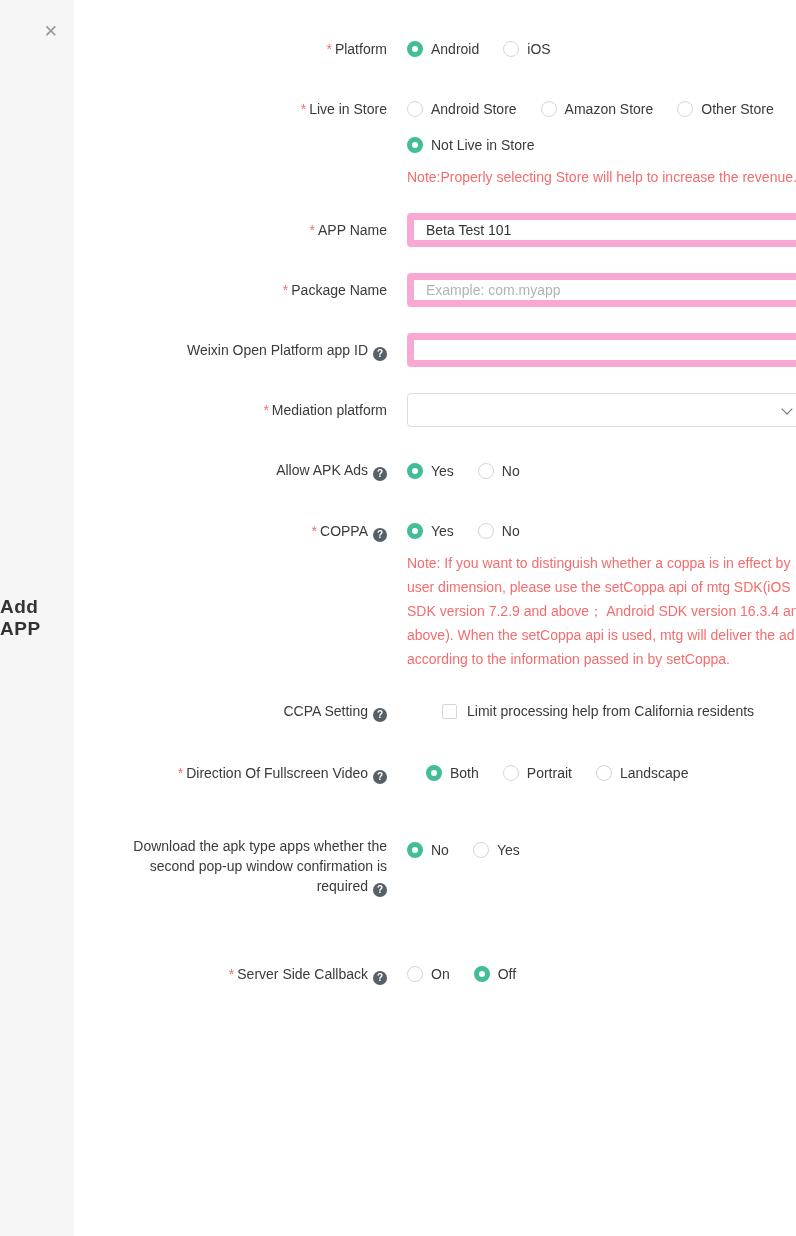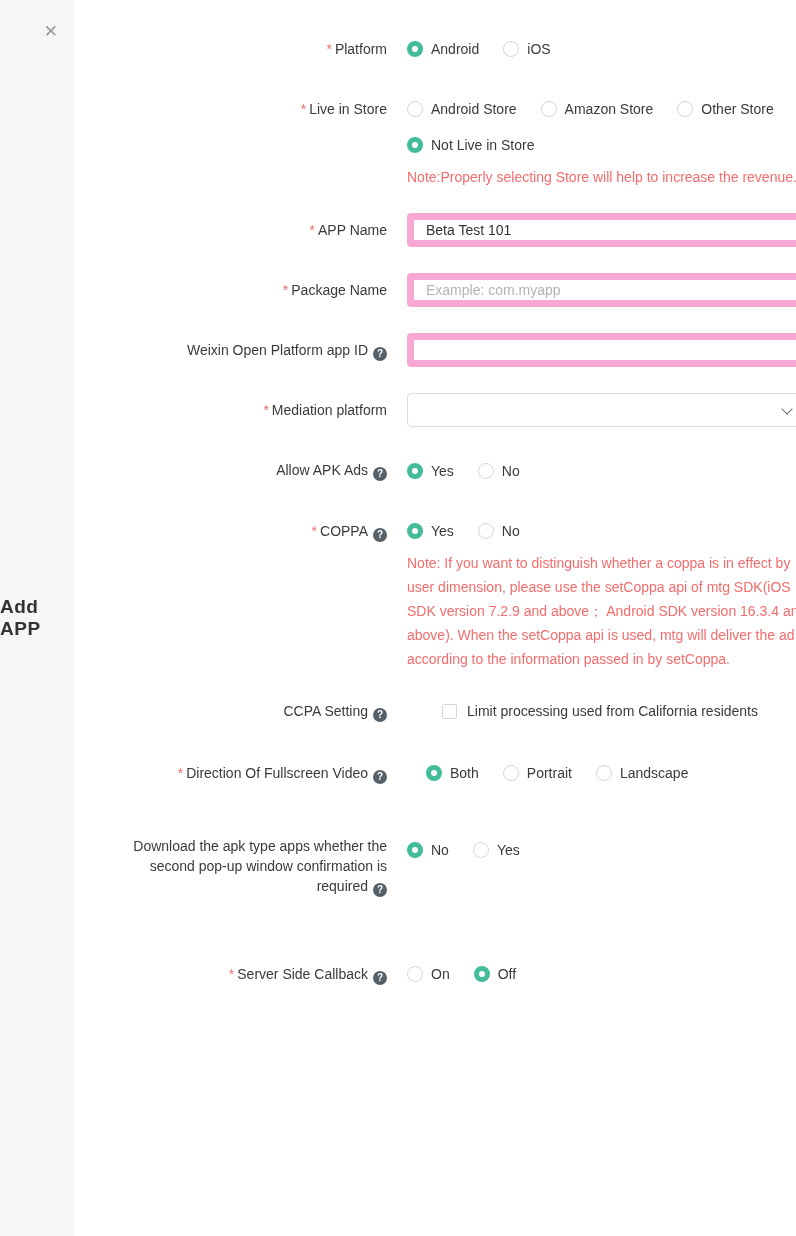--- a/index.html
+++ b/index.html
@@ -225,21 +225,21 @@
         </div>
         <div class="note">Note: If you want to distinguish whether a coppa is in effect by user dimension, please use the setCoppa api of mtg SDK(iOS SDK version 7.2.9 and above； Android SDK version 16.3.4 and above). When the setCoppa api is used, mtg will deliver the ad according to the information passed in by setCoppa.</div>
       </div>
     </div>
 
     <div class="row r-ccpa">
       <div class="lbl"><span>CCPA Setting</span><span class="help">?</span></div>
       <div class="ctl">
         <span class="cb-wrap">
           <span class="cb"></span>
-          <span>Limit processing used from California residents</span>
+          <span>Limit processing help from California residents</span>
         </span>
       </div>
     </div>
 
     <div class="row r-direction">
       <div class="lbl"><span class="star">*</span><span>Direction Of Fullscreen Video</span><span class="help">?</span></div>
       <div class="ctl radio-group">
         <span class="opt checked">
             <span class="rb"></span>
             <span>Both</span>

